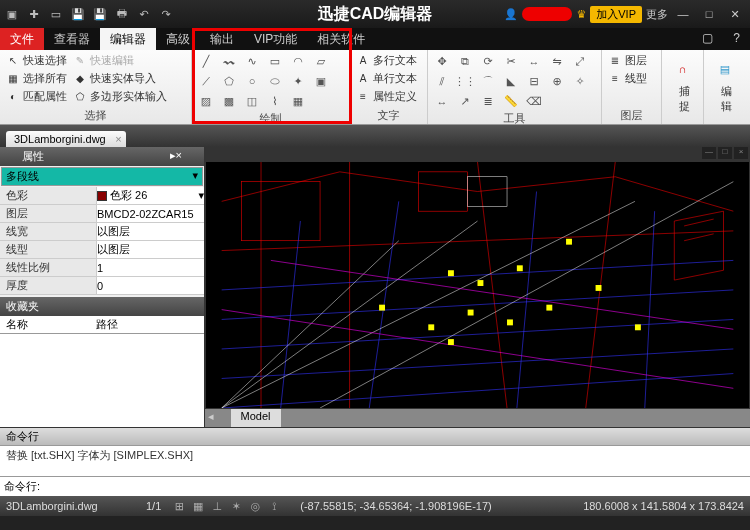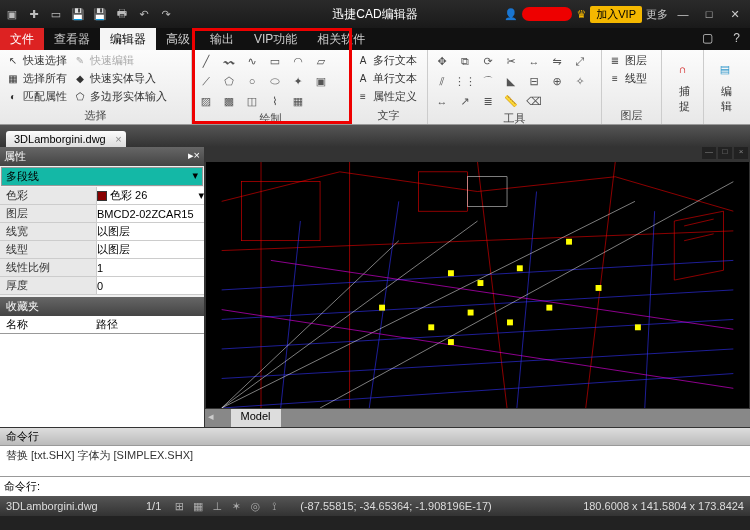--- a/index.html
+++ b/index.html
@@ -1,21 +1,21 @@
 <!DOCTYPE html>
 <html><head>
 <meta charset="utf-8">
 <style>
 * { box-sizing: border-box; margin: 0; padding: 0; font-family: "Microsoft YaHei", sans-serif; font-size: 11px; }
 body { background: #222; width: 750px; height: 530px; overflow: hidden; position: relative; }
 
 .titlebar { height: 28px; background: linear-gradient(#2a2a2a,#1a1a1a); display: flex; align-items: center; color: #fff; position: relative; }
 .titlebar .qat { display: flex; gap: 2px; padding-left: 2px; }
 .titlebar .qat .qbtn { width: 20px; height: 20px; display: flex; align-items: center; justify-content: center; color: #bbb; cursor: pointer; }
-.titlebar .apptitle { position: absolute; left: 50%; transform: translateX(-50%); color: #fff; font-size: 12px; }
+.titlebar .apptitle { position: absolute; left: 50%; transform: translateX(-50%); color: #fff; font-size: 16px; font-weight: bold; }
 .titlebar .right { margin-left: auto; display: flex; align-items: center; gap: 4px; padding-right: 4px; }
 .redbubble { width: 50px; height: 14px; background: #e00; border-radius: 7px; }
 .vip { background: #f5b800; color: #000; padding: 1px 6px; border-radius: 2px; font-size: 11px; }
 .winbtn { width: 22px; height: 18px; color: #ccc; display: flex; align-items: center; justify-content: center; cursor: pointer; }
 
 .tabbar { height: 22px; background: #111; display: flex; position: relative; }
 .tab { padding: 3px 10px; color: #ccc; cursor: pointer; font-size: 12px; }
 .tab.file { background: #d22; color: #fff; }
 .tab.active { background: #f5f5f5; color: #000; }
 .tabbar .help { margin-left: auto; display: flex; }
@@ -33,21 +33,21 @@
 .iconrow { display: flex; gap: 3px; }
 .iconrow .ibtn { width: 20px; height: 18px; display: flex; align-items: center; justify-content: center; cursor: pointer; color: #555; }
 .highlight { position: absolute; border: 3px solid #e00; pointer-events: none; }
 
 .doc-tab-strip { height: 22px; background: linear-gradient(#555,#333); display: flex; align-items: flex-end; padding-left: 6px; }
 .doc-tab { background: linear-gradient(#fcfcfc,#ddd); padding: 2px 20px 2px 8px; border-radius: 3px 3px 0 0; font-size: 11px; position: relative; }
 .doc-tab .close { position: absolute; right: 4px; top: 2px; color: #888; cursor: pointer; }
 
 .workarea { display: flex; height: 280px; background: #777; }
 .proppanel { width: 205px; background: #f0f0f0; display: flex; flex-direction: column; border-right: 1px solid #333; }
-.panel-hdr { background: linear-gradient(#666,#444); color: #fff; padding: 2px 4px; display: flex; justify-content: space-between; }
+.panel-hdr { background: linear-gradient(#666,#444); color: #fff; padding: 2px 22px; display: flex; justify-content: space-between; }
 .sel-row { background: #14b8a6; border: 1px solid #999; margin: 1px; padding: 1px 4px; display: flex; justify-content: space-between; }
 .propgrid { flex: 0 0 auto; }
 .prow { display: flex; border-bottom: 1px solid #ccc; background: #e8e8e8; }
 .prow .pk { width: 96px; padding: 1px 6px; color: #333; }
 .prow .pv { flex: 1; padding: 1px 0; background: #fff; border-left: 1px solid #ccc; display: flex; align-items: center; gap: 3px; }
 .swatch { width: 10px; height: 10px; background: #800; border: 1px solid #333; }
 .fav-hdr { background: linear-gradient(#666,#444); color: #fff; padding: 2px 6px; margin-top: 2px; }
 .fav-cols { display: flex; background: #fff; border-bottom: 1px solid #999; }
 .fav-cols div { padding: 1px 6px; }
 

